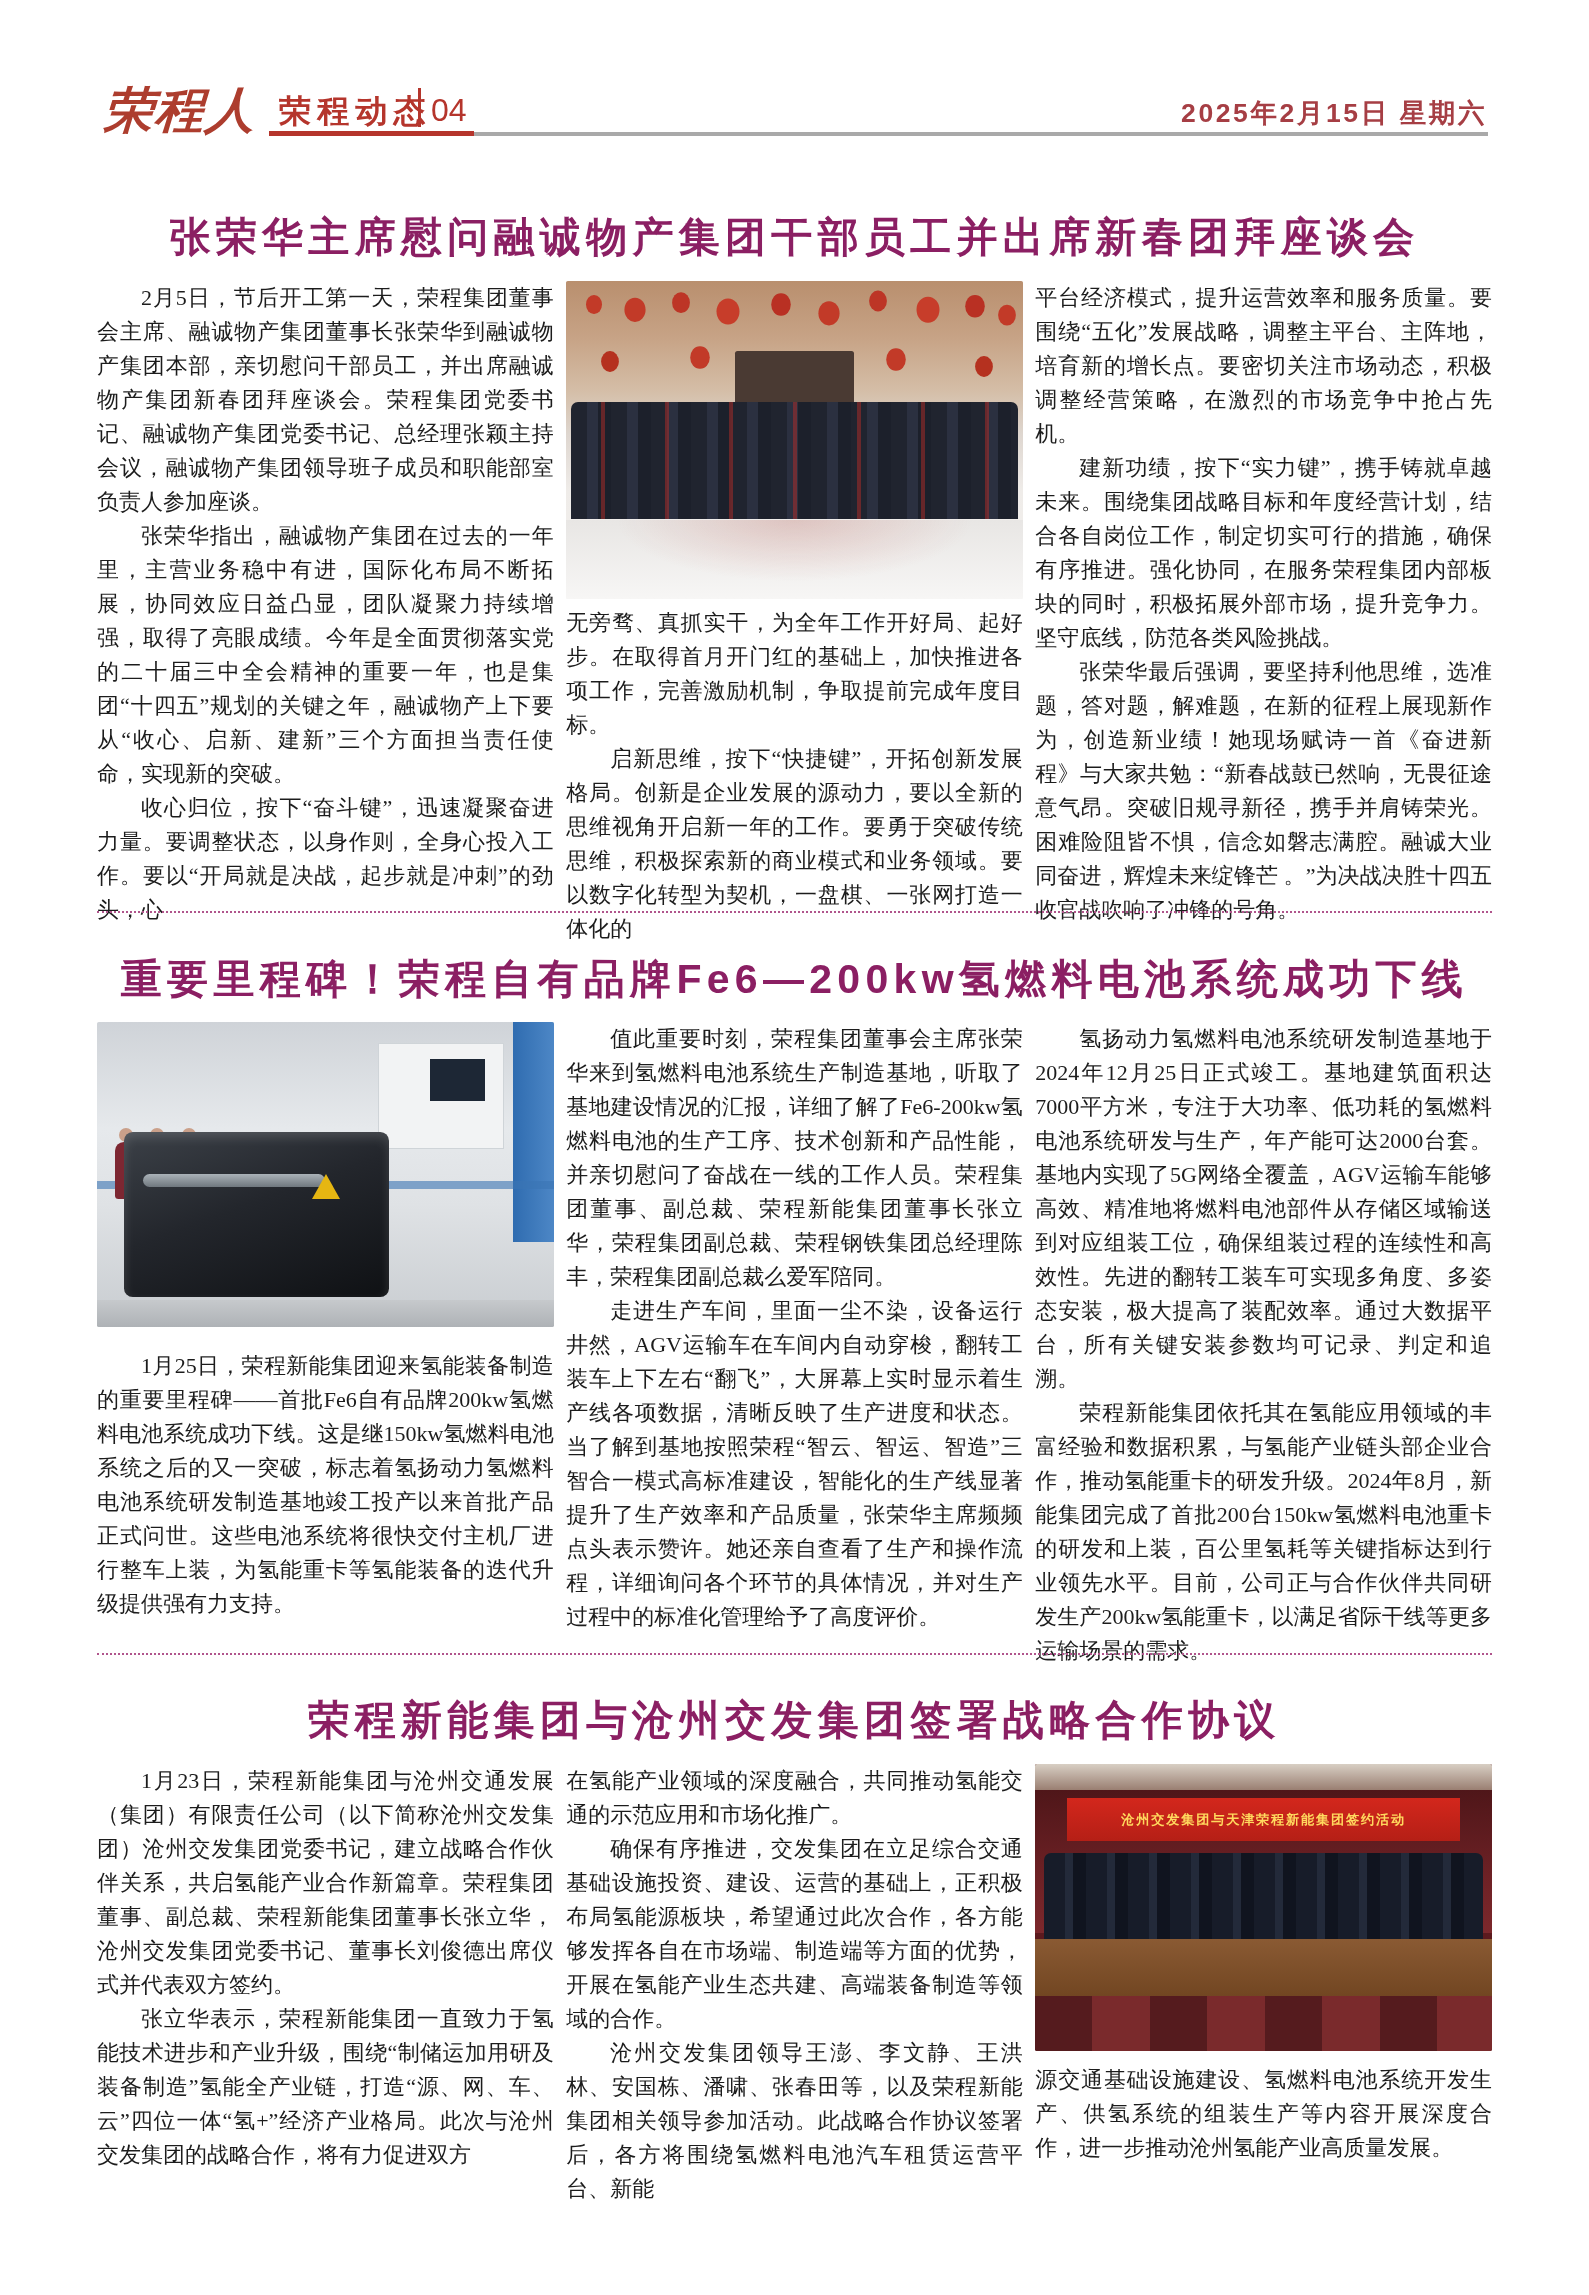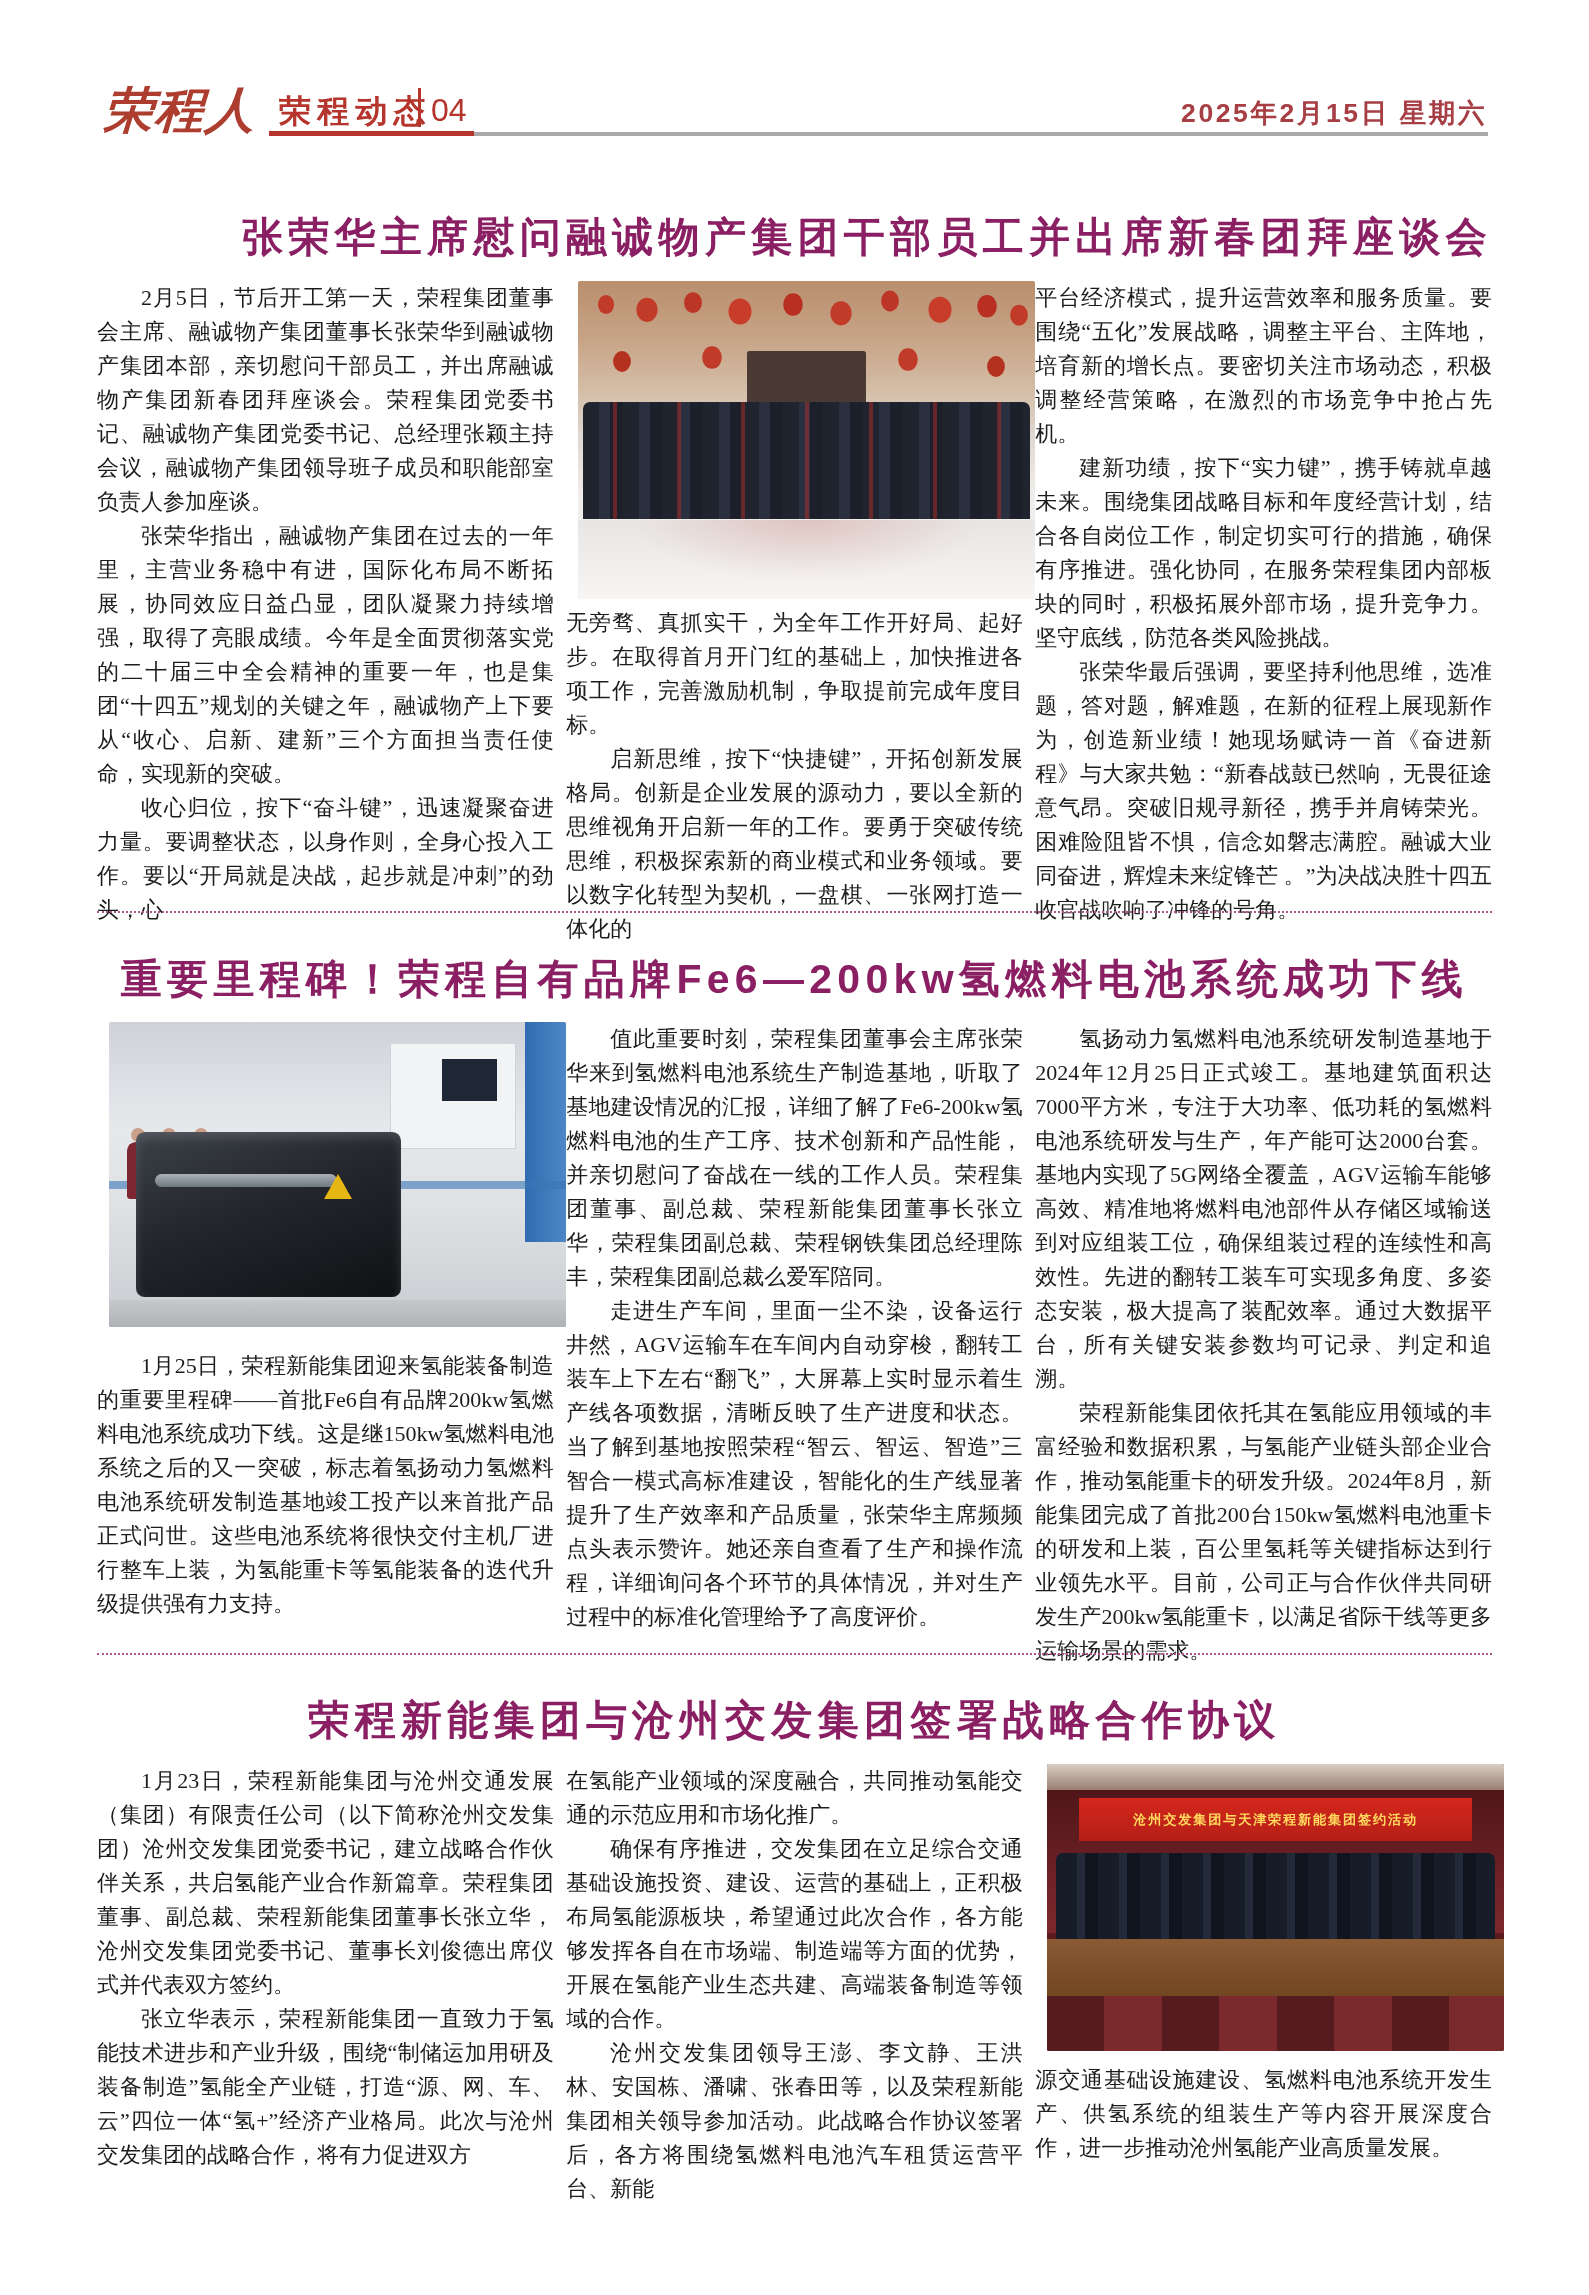--- a/index.html
+++ b/index.html
@@ -24,21 +24,21 @@
   .art-title{position:absolute;left:97px;width:1395px;text-align:center;
         font-family:"Liberation Sans","DejaVu Sans",sans-serif;font-weight:700;
         font-size:41px;letter-spacing:5.3px;color:#8b1f63;white-space:nowrap;}
   .cols{position:absolute;left:97px;width:1395px;display:flex;gap:12.4px;}
   .col{flex:1 1 0;min-width:0;}
   p.body{margin:0;font-size:22px;line-height:34px;color:#1c1c1c;text-align:justify;}
   p.ind{text-indent:2em;}
   .dotsep{position:absolute;left:97px;width:1395px;height:0;border-top:2.6px dotted #b0558c;}
 
   
-  .photo{position:relative;width:100%;overflow:hidden;border-radius:1.8px;margin-left:12px;}
+  .photo{position:relative;width:100%;overflow:hidden;border-radius:1.8px;}
 
   
   .photo1{height:318px;margin-bottom:7px;
         background:linear-gradient(180deg,#b98f6e 0%,#c7a386 18%,#d4bda6 34%,#ded6cf 48%,#efece9 66%,#f3f1ef 100%);}
   .photo1 .lanterns{position:absolute;top:14px;left:19.4px;width:16px;height:19.4px;border-radius:50%;background:#c23a28;
         box-shadow:41px 5.3px 0 2.6px #c23a28,87px -1.8px 0 0.9px #bd3526,134px 7px 0 3.5px #c73d2a,
         187px 0 0 1.8px #b93023,235px 8.8px 0 2.6px #c23a28,284px -3.5px 0 0.9px #bd3526,
         334px 5.3px 0 3.5px #c73d2a,381px 1.8px 0 1.8px #b93023,413px 10.6px 0 0.9px #c23a28,
         16px 57px 0 0.9px #b5311f,106px 53px 0 1.8px #c23a28,205px 60px 0 0.9px #bd3526,
         302px 55px 0 1.8px #c23a28,390px 62px 0 0.9px #b5311f;}
@@ -98,21 +98,21 @@
   <div class="masthead">
     <div class="logo">荣程人</div>
     <div class="section-name">荣程动态</div>
     <div class="head-vbar"></div>
     <div class="page-num">04</div>
     <div class="edition-date">2025年2月15日  星期六</div>
   </div>
   <div class="head-rule-red"></div>
   <div class="head-rule-gray"></div>
 
-  <div class="art-title" style="top:210px;text-align:right;">张荣华主席慰问融诚物产集团干部员工并出席新春团拜座谈会</div>
+  <div class="art-title" style="top:210px;">张荣华主席慰问融诚物产集团干部员工并出席新春团拜座谈会</div>
 
   <div class="cols" style="top:281px;">
     <div class="col">
       <p class="body ind">2月5日，节后开工第一天，荣程集团董事会主席、融诚物产集团董事长张荣华到融诚物产集团本部，亲切慰问干部员工，并出席融诚物产集团新春团拜座谈会。荣程集团党委书记、融诚物产集团党委书记、总经理张颖主持会议，融诚物产集团领导班子成员和职能部室负责人参加座谈。</p>
       <p class="body ind">张荣华指出，融诚物产集团在过去的一年里，主营业务稳中有进，国际化布局不断拓展，协同效应日益凸显，团队凝聚力持续增强，取得了亮眼成绩。今年是全面贯彻落实党的二十届三中全会精神的重要一年，也是集团“十四五”规划的关键之年，融诚物产上下要从“收心、启新、建新”三个方面担当责任使命，实现新的突破。</p>
       <p class="body ind">收心归位，按下“奋斗键”，迅速凝聚奋进力量。要调整状态，以身作则，全身心投入工作。要以“开局就是决战，起步就是冲刺”的劲头，心</p>
     </div>
     <div class="col">
       <div class="photo photo1">
         <div class="lanterns"></div>

